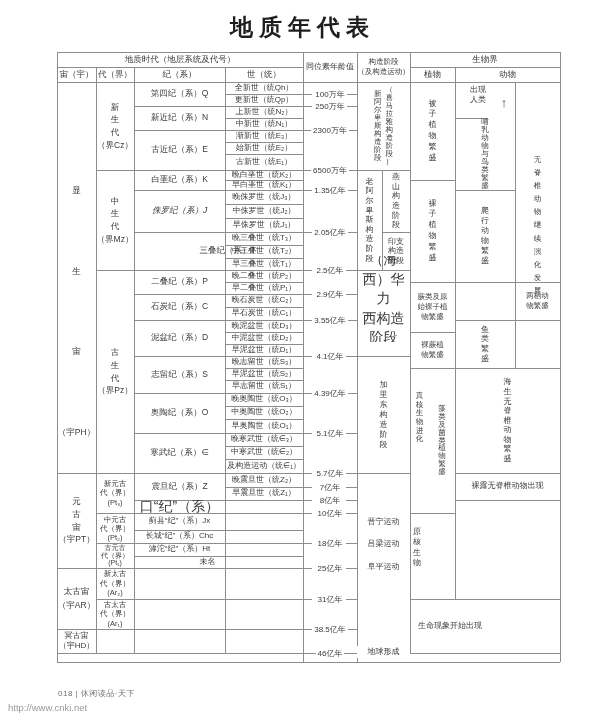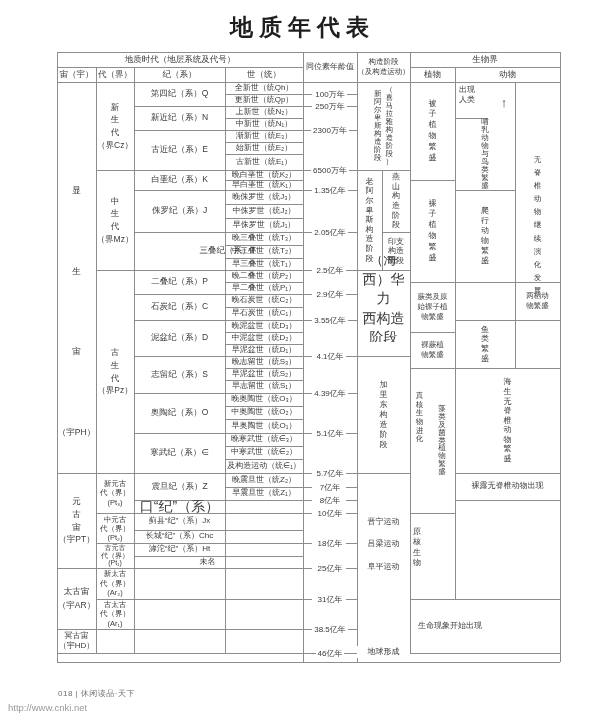--- a/index.html
+++ b/index.html
@@ -201,21 +201,21 @@
       </div>
       <div class="cell" style="left: 134px; top: 106px; width: 91px; height: 24px; font-size: 8.5px; line-height: 1.3;">
         <div>新近纪（系）N</div>
       </div>
       <div class="cell" style="left: 134px; top: 130px; width: 91px; height: 40px; font-size: 8.5px; line-height: 1.3;">
         <div>古近纪（系）E</div>
       </div>
       <div class="cell" style="left: 134px; top: 170px; width: 91px; height: 20px; font-size: 8.5px; line-height: 1.3;">
         <div>白垩纪（系）K</div>
       </div>
-      <div class="cell" style="left: 134px; top: 190px; width: 91px; height: 42px; font-size: 8.5px; line-height: 1.3;">
+      <div class="cell" style="left: 134px; top: 190px; width: 91px; height: 42px; font-size: 8.5px; line-height: 1.3; font-style: italic;">
         <div>侏罗纪（系）J</div>
       </div>
       <div class="cell" style="left: 134px; top: 232px; width: 91px; height: 38px; font-size: 8.5px; line-height: 1.3; margin-left: 48px;">
         <div>三叠纪（系）T</div>
       </div>
       <div class="cell" style="left: 134px; top: 270px; width: 91px; height: 24px; font-size: 8.5px; line-height: 1.3;">
         <div>二叠纪（系）P</div>
       </div>
       <div class="cell" style="left: 134px; top: 294px; width: 91px; height: 26px; font-size: 8.5px; line-height: 1.3;">
         <div>石炭纪（系）C</div>
@@ -500,21 +500,21 @@
       <div class="cell left top" style="left: 410px; top: 513px; width: 45px; height: 86px; font-size: 8px; line-height: 1.3; padding-top: 14px; padding-left: 3px;">
         <div class="stackrow" style="gap: 2px;">
           <div class="stack">
             <span>原</span>
             <span>核</span>
             <span>生</span>
             <span>物</span>
           </div>
         </div>
       </div>
-      <div class="cell left top" style="left: 455px; top: 82px; width: 60px; height: 36px; font-size: 8px; line-height: 1.3; padding-top: 3px; padding-left: 4px;">
+      <div class="cell left top" style="left: 455px; top: 82px; width: 60px; height: 36px; font-size: 8px; line-height: 1.3; padding-top: 3px; padding-left: 15px;">
         <div>出现</div>
         <div>人类</div>
       </div>
       <div class="cell" style="left: 497px; top: 92px; width: 14px; height: 22px; font-size: 13px; line-height: 1.3;">
         <div>↑</div>
       </div>
       <div class="cell" style="left: 455px; top: 118px; width: 60px; height: 72px; font-size: 7.5px; line-height: 1.06;">
         <div class="stackrow" style="gap: 2px;">
           <div class="stack">
             <span>哺</span>

